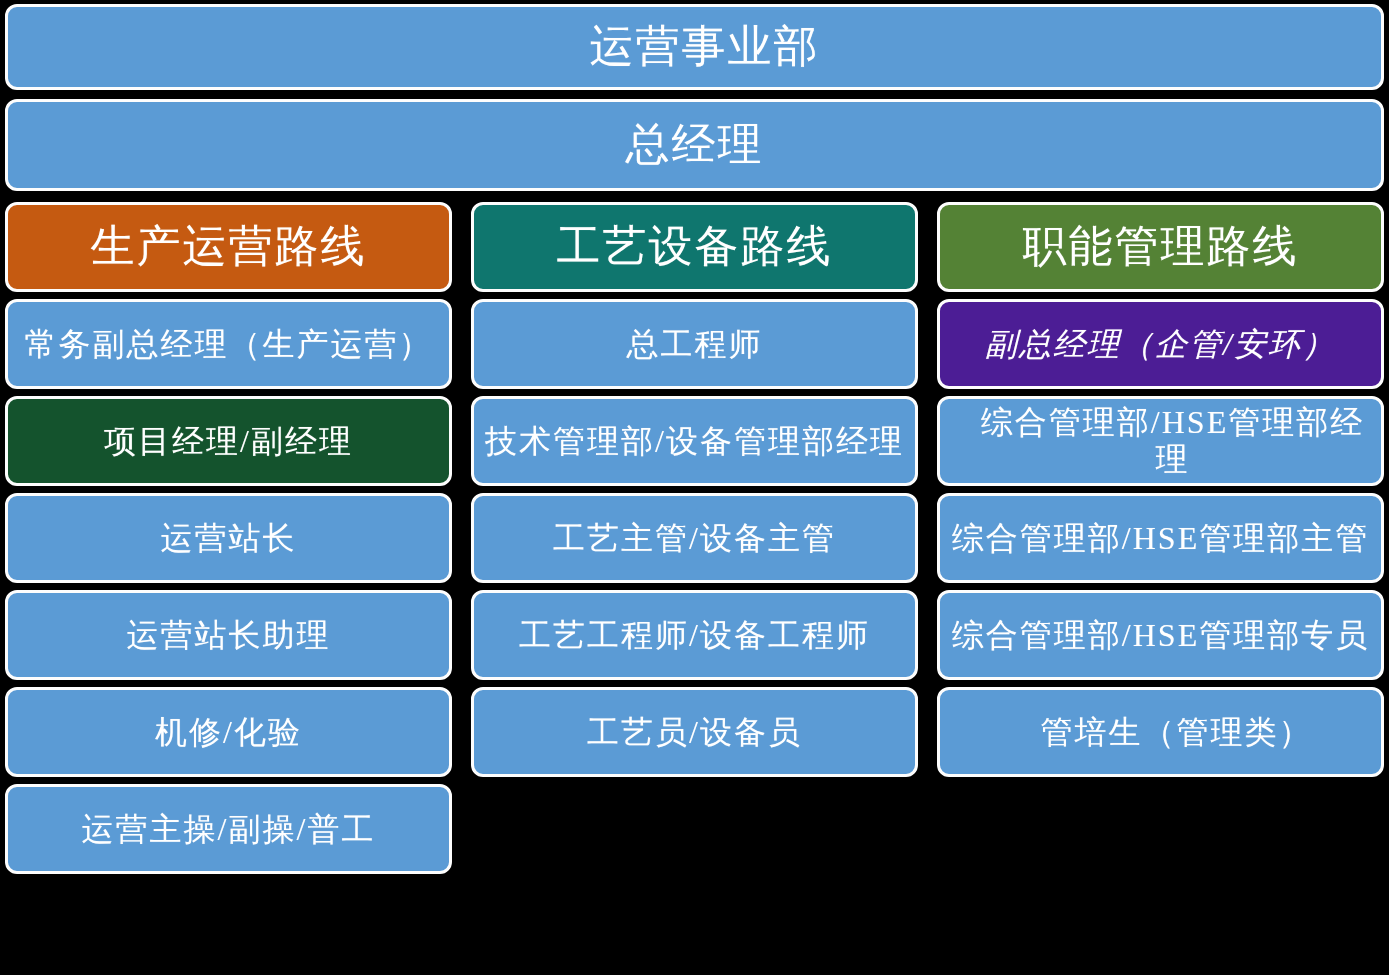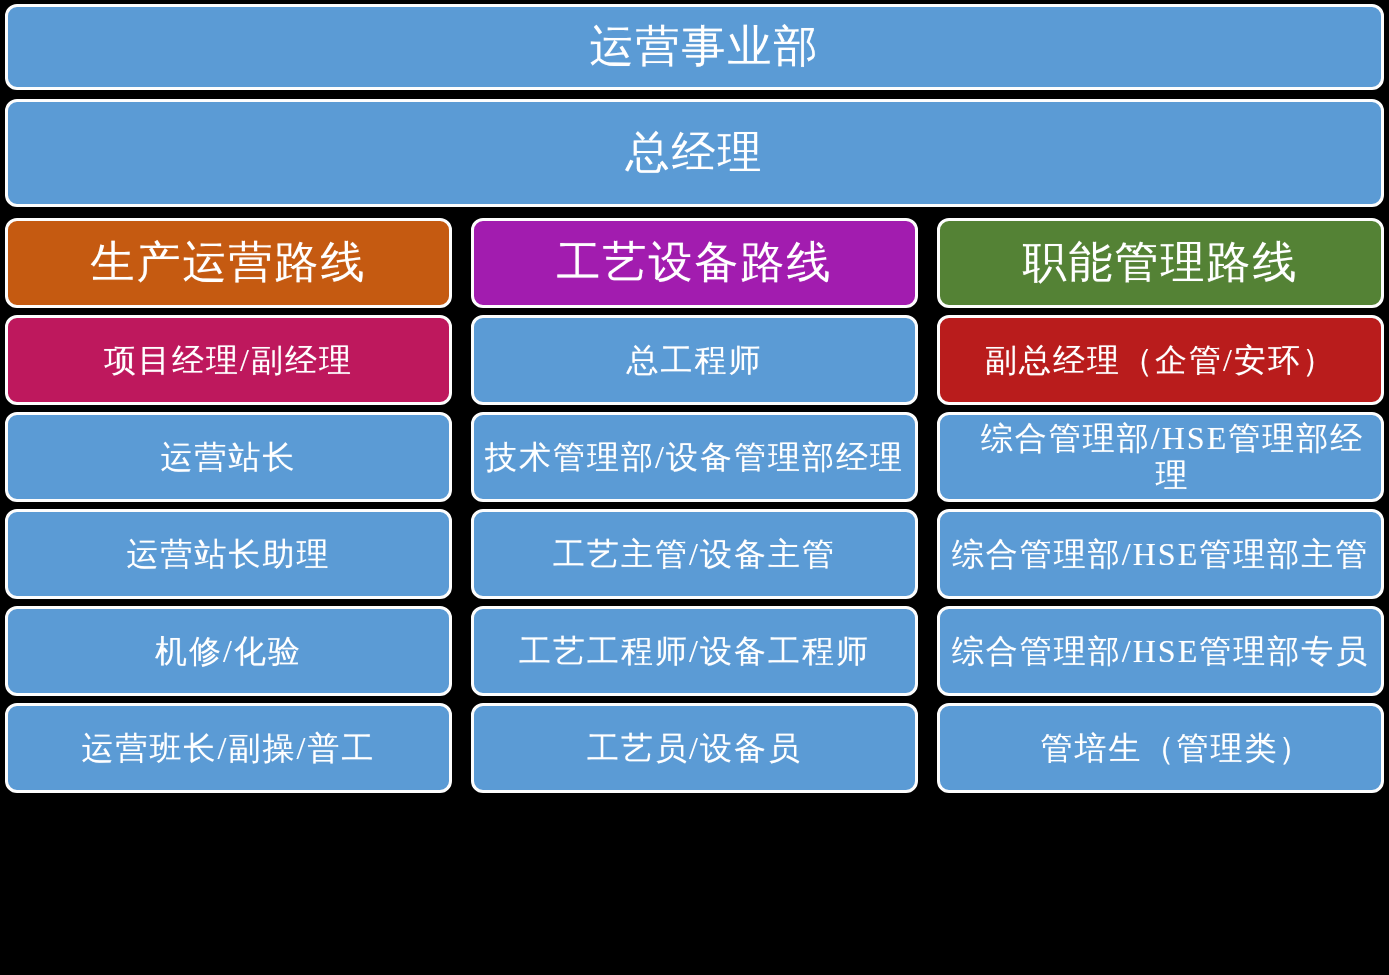--- a/index.html
+++ b/index.html
@@ -28,21 +28,21 @@
     letter-spacing: 2px;
     line-height: 1.15;
     text-shadow: 0 0 1px rgba(255,255,255,0.4);
   }
   .banner {
     width: 100%;
     height: 86px;
     font-size: 44px;
     margin-bottom: 9px;
   }
-  .banner2 { height: 108px; margin-bottom: 11px; }
+  .banner2 { height: 92px; margin-bottom: 11px; }
   .columns {
     display: flex;
     gap: 19px;
     align-items: flex-start;
   }
   .col {
     display: flex;
     flex-direction: column;
     gap: 7px;
     flex: 1 1 0;
@@ -56,39 +56,40 @@
 <div class="page">
 
   <div class="box banner" style="background: rgb(91, 155, 213); padding-left: 20px;">运营事业部</div>
 
   <div class="box banner banner2" style="background: rgb(91, 155, 213);">总经理</div>
 
   <div class="columns">
 
     <div class="col">
       <div class="box header" style="background: rgb(197, 90, 17);">生产运营路线</div>
-      <div class="box item" style="background: #be185d;">项目经理/副经理</div>
+      <div class="box item" style="background: rgb(91, 155, 213);">常务副总经理（生产运营）</div>
+      <div class="box item" style="background: #14532d;">项目经理/副经理</div>
       <div class="box item" style="background: rgb(91, 155, 213);">运营站长</div>
       <div class="box item" style="background: rgb(91, 155, 213);">运营站长助理</div>
       <div class="box item" style="background: rgb(91, 155, 213);">机修/化验</div>
-      <div class="box item" style="background: rgb(91, 155, 213);">运营班长/副操/普工</div>
+      <div class="box item" style="background: rgb(91, 155, 213);">运营主操/副操/普工</div>
     </div>
 
     <div class="col">
-      <div class="box header" style="background: #a21caf;">工艺设备路线</div>
+      <div class="box header" style="background: #0f766e;">工艺设备路线</div>
       <div class="box item" style="background: rgb(91, 155, 213);">总工程师</div>
       <div class="box item" style="background: rgb(91, 155, 213);">技术管理部/设备管理部经理</div>
       <div class="box item" style="background: rgb(91, 155, 213);">工艺主管/设备主管</div>
       <div class="box item" style="background: rgb(91, 155, 213);">工艺工程师/设备工程师</div>
       <div class="box item" style="background: rgb(91, 155, 213);">工艺员/设备员</div>
     </div>
 
     <div class="col">
       <div class="box header" style="background: rgb(84, 130, 53);">职能管理路线</div>
-      <div class="box item" style="background: #b91c1c;">副总经理（企管/安环）</div>
+      <div class="box item" style="background: #4c1d95; font-style: italic;">副总经理（企管/安环）</div>
       <div class="box item" style="background: rgb(91, 155, 213); padding-left: 32px;">综合管理部/HSE管理部经理</div>
       <div class="box item" style="background: rgb(91, 155, 213);">综合管理部/HSE管理部主管</div>
       <div class="box item" style="background: rgb(91, 155, 213);">综合管理部/HSE管理部专员</div>
       <div class="box item" style="background: rgb(91, 155, 213); padding-left: 40px;">管培生（管理类）</div>
     </div>
 
   </div>
 </div>
 
 </body></html>

